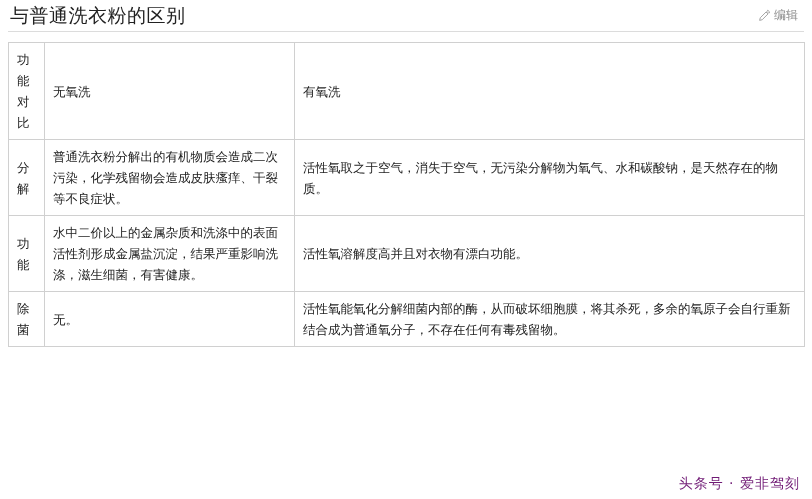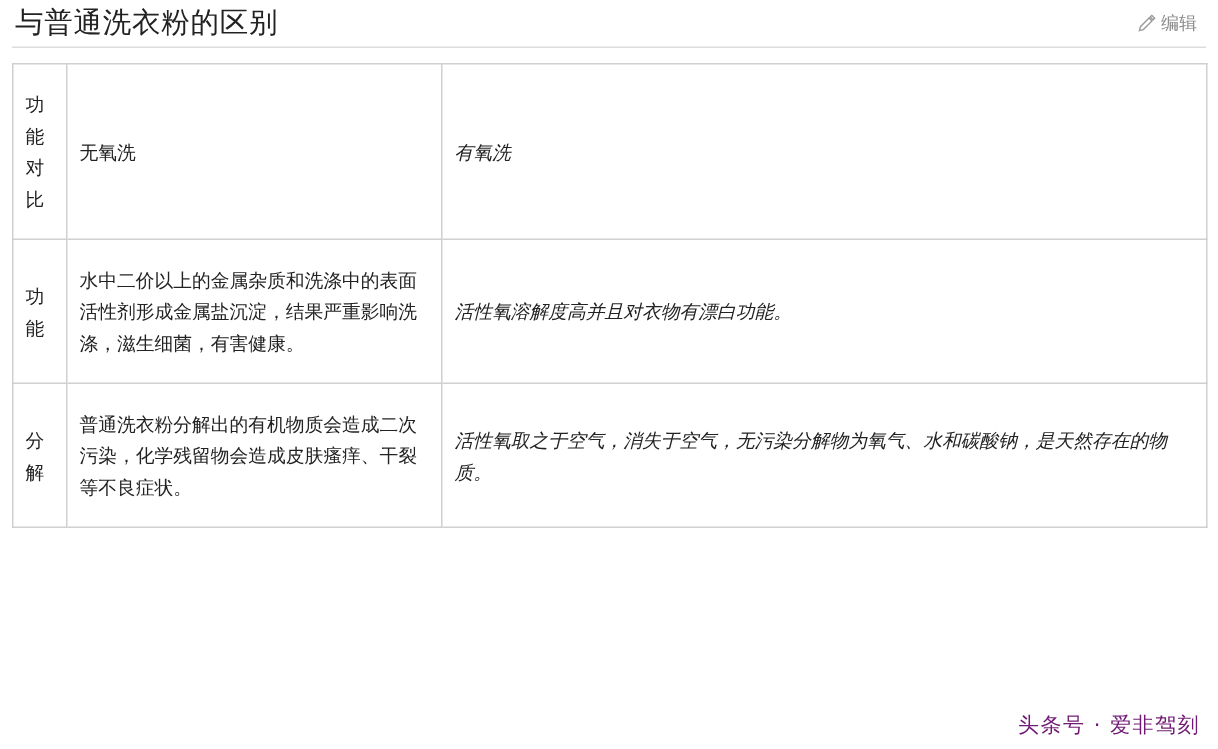--- a/index.html
+++ b/index.html
@@ -59,35 +59,34 @@
     width: 796px;
     border-collapse: collapse;
     table-layout: fixed;
   }
   table.compare td {
     border: 1px solid #d0d0d0;
     vertical-align: middle;
     font-size: 12.5px;
     line-height: 21px;
     color: #222222;
-    padding: 16px 8px;
+    padding: 6px 8px;
     word-break: break-all;
   }
   td.col-label {
     width: 36px;
     padding: 6px 5px;
     text-align: left;
   }
   td.col-mid {
     width: 250px;
     margin-top: 12px;
   }
   td.col-wide {
     width: 510px;
-    font-style: italic;
   }
   .watermark {
     position: absolute;
     right: 12px;
     bottom: 6px;
     font-size: 14px;
     color: #701a75;
     letter-spacing: 1px;
     font-family: "DejaVu Sans", "Liberation Sans", sans-serif;
   }
@@ -112,28 +111,33 @@
 
   <div class="table-wrap">
     <table class="compare">
       <tbody>
         <tr>
           <td class="col-label">功能对比</td>
           <td class="col-mid">无氧洗</td>
           <td class="col-wide">有氧洗</td>
         </tr>
         <tr>
+          <td class="col-label">分解</td>
+          <td class="col-mid">普通洗衣粉分解出的有机物质会造成二次污染，化学残留物会造成皮肤瘙痒、干裂等不良症状。</td>
+          <td class="col-wide">活性氧取之于空气，消失于空气，无污染分解物为氧气、水和碳酸钠，是天然存在的物质。</td>
+        </tr>
+        <tr>
           <td class="col-label">功能</td>
           <td class="col-mid">水中二价以上的金属杂质和洗涤中的表面活性剂形成金属盐沉淀，结果严重影响洗涤，滋生细菌，有害健康。</td>
           <td class="col-wide">活性氧溶解度高并且对衣物有漂白功能。</td>
         </tr>
         <tr>
-          <td class="col-label">分解</td>
-          <td class="col-mid">普通洗衣粉分解出的有机物质会造成二次污染，化学残留物会造成皮肤瘙痒、干裂等不良症状。</td>
-          <td class="col-wide">活性氧取之于空气，消失于空气，无污染分解物为氧气、水和碳酸钠，是天然存在的物质。</td>
+          <td class="col-label">除菌</td>
+          <td class="col-mid">无。</td>
+          <td class="col-wide">活性氧能氧化分解细菌内部的酶，从而破坏细胞膜，将其杀死，多余的氧原子会自行重新结合成为普通氧分子，不存在任何有毒残留物。</td>
         </tr>
       </tbody>
     </table>
   </div>
 
   <div class="watermark">头条号 · 爱非驾刻</div>
 
 </div>
 
 </body></html>

